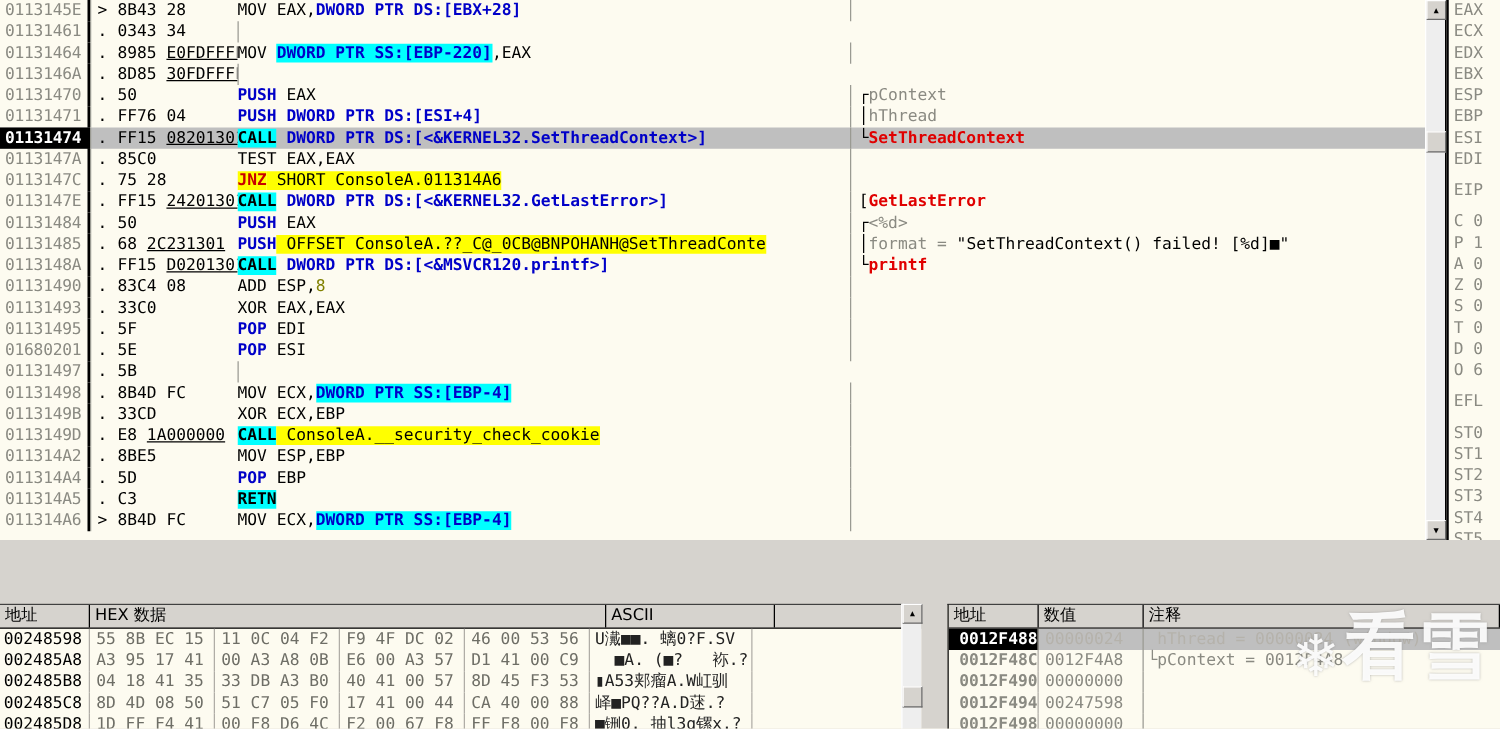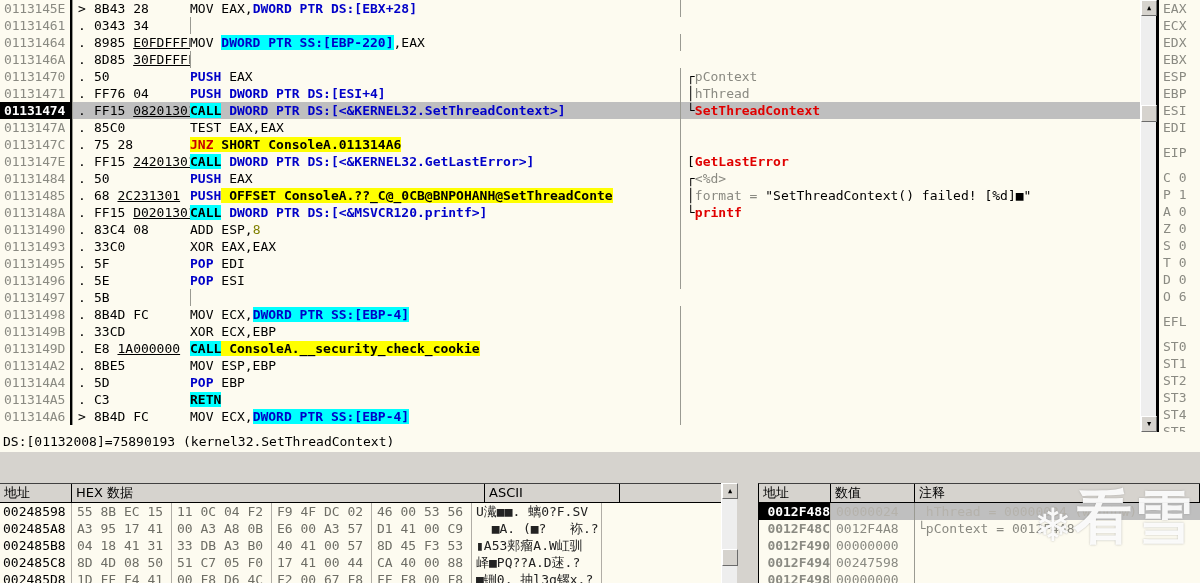--- a/index.html
+++ b/index.html
@@ -41,21 +41,21 @@
     width: 490px; min-width: 490px; color: #000; overflow: hidden;
   }
   .c-cmt {
     flex: 1; color: #000; overflow: hidden; position: relative;
     border-left: 1px solid #9a9a92; padding-left: 6px;
   }
   .mn  { color: #0000c8; font-weight: bold; }
   .mn-hl { color: #000; background: #00ffff; font-weight: bold; }
   .op-hl { color: #0000c8; background: #00ffff; font-weight: bold; }
   .jmp { color: #c80000; background: #ffff00; font-weight: bold; }
-  .yel { color: #000; background: #ffff00; font-weight: bold; }
+  .yel { color: #000; background: #ffff00; font-weight: normal; }
   .blu { color: #0000c8; font-weight: bold; }
   .num { color: #808000; }
   .red { color: #e00000; font-weight: bold; }
   .gry { color: #8a8a82; }
   .bra { color: #000; }
 
   
   .vscroll {
     position: absolute; top: 0; width: 16px; background: #eeeeee;
     border-left: 1px solid #fff;
@@ -166,21 +166,21 @@
         <div class="dis-row sel"><div class="c-addr">01131474</div><div class="c-mark">.</div><div class="c-hex">FF15 <span class="ul">08201301</span></div><div class="c-ins"><span class="mn-hl">CALL</span> <span class="blu">DWORD PTR DS:[&lt;&amp;KERNEL32.SetThreadContext&gt;]</span></div><div class="c-cmt"><span class="bra">└</span><span class="red">SetThreadContext</span></div></div>
         <div class="dis-row"><div class="c-addr">0113147A</div><div class="c-mark">.</div><div class="c-hex">85C0</div><div class="c-ins">TEST EAX,EAX</div><div class="c-cmt"></div></div>
         <div class="dis-row"><div class="c-addr">0113147C</div><div class="c-mark">.</div><div class="c-hex">75 28</div><div class="c-ins"><span class="jmp">JNZ</span><span class="yel"> SHORT ConsoleA.011314A6</span></div><div class="c-cmt"></div></div>
         <div class="dis-row"><div class="c-addr">0113147E</div><div class="c-mark">.</div><div class="c-hex">FF15 <span class="ul">24201301</span></div><div class="c-ins"><span class="mn-hl">CALL</span> <span class="blu">DWORD PTR DS:[&lt;&amp;KERNEL32.GetLastError&gt;]</span></div><div class="c-cmt"><span class="bra">[</span><span class="red">GetLastError</span></div></div>
         <div class="dis-row"><div class="c-addr">01131484</div><div class="c-mark">.</div><div class="c-hex">50</div><div class="c-ins"><span class="mn">PUSH</span> EAX</div><div class="c-cmt"><span class="bra">┌</span><span class="gry">&lt;%d&gt;</span></div></div>
         <div class="dis-row"><div class="c-addr">01131485</div><div class="c-mark">.</div><div class="c-hex">68 <span class="ul">2C231301</span></div><div class="c-ins"><span class="mn">PUSH</span><span class="yel"> OFFSET ConsoleA.??_C@_0CB@BNPOHANH@SetThreadConte</span></div><div class="c-cmt"><span class="bra">│</span><span class="gry">format = </span>"SetThreadContext() failed! [%d]■"</div></div>
         <div class="dis-row"><div class="c-addr">0113148A</div><div class="c-mark">.</div><div class="c-hex">FF15 <span class="ul">D0201301</span></div><div class="c-ins"><span class="mn-hl">CALL</span> <span class="blu">DWORD PTR DS:[&lt;&amp;MSVCR120.printf&gt;]</span></div><div class="c-cmt"><span class="bra">└</span><span class="red">printf</span></div></div>
         <div class="dis-row"><div class="c-addr">01131490</div><div class="c-mark">.</div><div class="c-hex">83C4 08</div><div class="c-ins">ADD ESP,<span class="num">8</span></div><div class="c-cmt"></div></div>
         <div class="dis-row"><div class="c-addr">01131493</div><div class="c-mark">.</div><div class="c-hex">33C0</div><div class="c-ins">XOR EAX,EAX</div><div class="c-cmt"></div></div>
         <div class="dis-row"><div class="c-addr">01131495</div><div class="c-mark">.</div><div class="c-hex">5F</div><div class="c-ins"><span class="mn">POP</span> EDI</div><div class="c-cmt"></div></div>
-        <div class="dis-row"><div class="c-addr">01131496</div><div class="c-mark">.</div><div class="c-hex">5E</div><div class="c-ins"><span class="mn">POP</span> ESI</div><div class="c-cmt"></div></div>
+        <div class="dis-row"><div class="c-addr">01680201</div><div class="c-mark">.</div><div class="c-hex">5E</div><div class="c-ins"><span class="mn">POP</span> ESI</div><div class="c-cmt"></div></div>
         <div class="dis-row"><div class="c-addr">01131497</div><div class="c-mark">.</div><div class="c-hex">5B</div><div class="c-cmt"></div></div>
         <div class="dis-row"><div class="c-addr">01131498</div><div class="c-mark">.</div><div class="c-hex">8B4D FC</div><div class="c-ins">MOV ECX,<span class="op-hl">DWORD PTR SS:[EBP-4]</span></div><div class="c-cmt"></div></div>
         <div class="dis-row"><div class="c-addr">0113149B</div><div class="c-mark">.</div><div class="c-hex">33CD</div><div class="c-ins">XOR ECX,EBP</div><div class="c-cmt"></div></div>
         <div class="dis-row"><div class="c-addr">0113149D</div><div class="c-mark">.</div><div class="c-hex">E8 <span class="ul">1A000000</span></div><div class="c-ins"><span class="mn-hl">CALL</span><span class="yel"> ConsoleA.__security_check_cookie</span></div><div class="c-cmt"></div></div>
         <div class="dis-row"><div class="c-addr">011314A2</div><div class="c-mark">.</div><div class="c-hex">8BE5</div><div class="c-ins">MOV ESP,EBP</div><div class="c-cmt"></div></div>
         <div class="dis-row"><div class="c-addr">011314A4</div><div class="c-mark">.</div><div class="c-hex">5D</div><div class="c-ins"><span class="mn">POP</span> EBP</div><div class="c-cmt"></div></div>
         <div class="dis-row"><div class="c-addr">011314A5</div><div class="c-mark">.</div><div class="c-hex">C3</div><div class="c-ins"><span class="mn-hl">RETN</span></div><div class="c-cmt"></div></div>
         <div class="dis-row"><div class="c-addr">011314A6</div><div class="c-mark">&gt;</div><div class="c-hex">8B4D FC</div><div class="c-ins">MOV ECX,<span class="op-hl">DWORD PTR SS:[EBP-4]</span></div><div class="c-cmt"></div></div>
       </div>
   </div>
@@ -217,34 +217,33 @@
         <div class="reg-gap"></div>
         <div class="reg-row">ST0</div>
         <div class="reg-row">ST1</div>
         <div class="reg-row">ST2</div>
         <div class="reg-row">ST3</div>
         <div class="reg-row">ST4</div>
         <div class="reg-row">ST5</div>
       </div>
   </div>
 
-  <div class="status">DS:[01132008]=75890193 (kernel32.SetThreadContext)</div>
   <div class="status-blank"></div>
 
   <div class="dump-pane">
     <div class="pane-head">
       <div class="hc" style="width:72px;">地址</div>
       <div class="hc" style="width:413px;">HEX 数据</div>
       <div class="hc" style="width:135px;">ASCII</div>
       <div class="hc" style="flex:1;"></div>
     </div>
     <div id="dump-rows">
         <div class="dump-row"><div class="d-addr">00248598</div><div class="d-hex">55 8B EC 15</div><div class="d-hex">11 0C 04 F2</div><div class="d-hex">F9 4F DC 02</div><div class="d-hex">46 00 53 56</div><div class="d-asc">U瀻■■. 螭0?F.SV</div><div class="d-pad"></div></div>
         <div class="dump-row"><div class="d-addr">002485A8</div><div class="d-hex">A3 95 17 41</div><div class="d-hex">00 A3 A8 0B</div><div class="d-hex">E6 00 A3 57</div><div class="d-hex">D1 41 00 C9</div><div class="d-asc">  ■A. (■?   袮.?</div><div class="d-pad"></div></div>
-        <div class="dump-row"><div class="d-addr">002485B8</div><div class="d-hex">04 18 41 31</div><div class="d-hex">33 DB A3 B0</div><div class="d-hex">40 41 00 57</div><div class="d-hex">8D 45 F3 53</div><div class="d-asc">▮A53郏瘤A.W屸驯</div><div class="d-pad"></div></div>
+        <div class="dump-row"><div class="d-addr">002485B8</div><div class="d-hex">04 18 41 35</div><div class="d-hex">33 DB A3 B0</div><div class="d-hex">40 41 00 57</div><div class="d-hex">8D 45 F3 53</div><div class="d-asc">▮A53郏瘤A.W屸驯</div><div class="d-pad"></div></div>
         <div class="dump-row"><div class="d-addr">002485C8</div><div class="d-hex">8D 4D 08 50</div><div class="d-hex">51 C7 05 F0</div><div class="d-hex">17 41 00 44</div><div class="d-hex">CA 40 00 88</div><div class="d-asc">峄■PQ??A.D蒁.?</div><div class="d-pad"></div></div>
         <div class="dump-row"><div class="d-addr">002485D8</div><div class="d-hex">1D FF F4 41</div><div class="d-hex">00 F8 D6 4C</div><div class="d-hex">F2 00 67 F8</div><div class="d-hex">FF F8 00 F8</div><div class="d-asc">■铏0. 抽l3q镙х.?</div><div class="d-pad"></div></div>
       </div>
   </div>
 
   <div class="vscroll" style="left:721px; top:483px; height:100px;">
     <div class="arrow up">▲</div>
     <div class="thumb" style="bottom:17px;"></div>
   </div>
 

